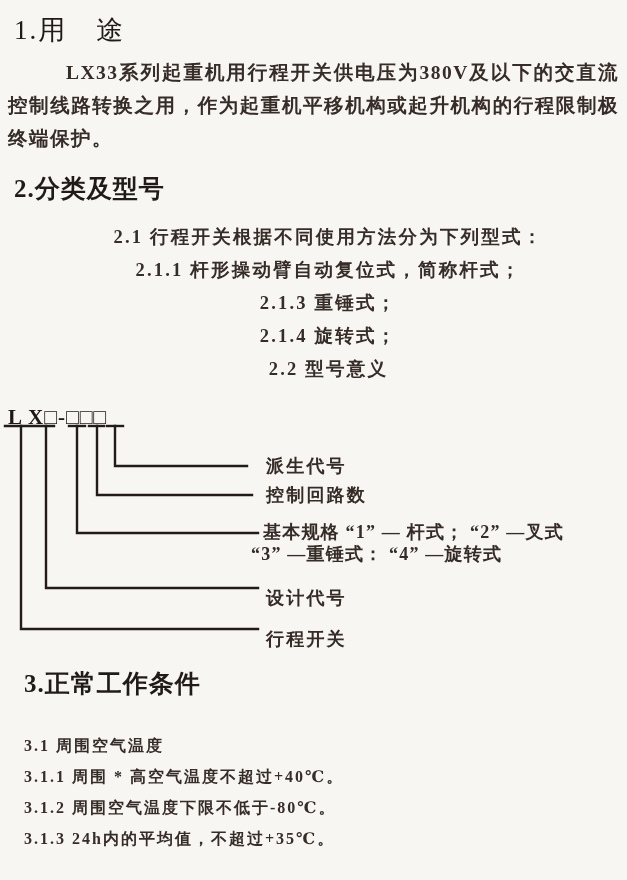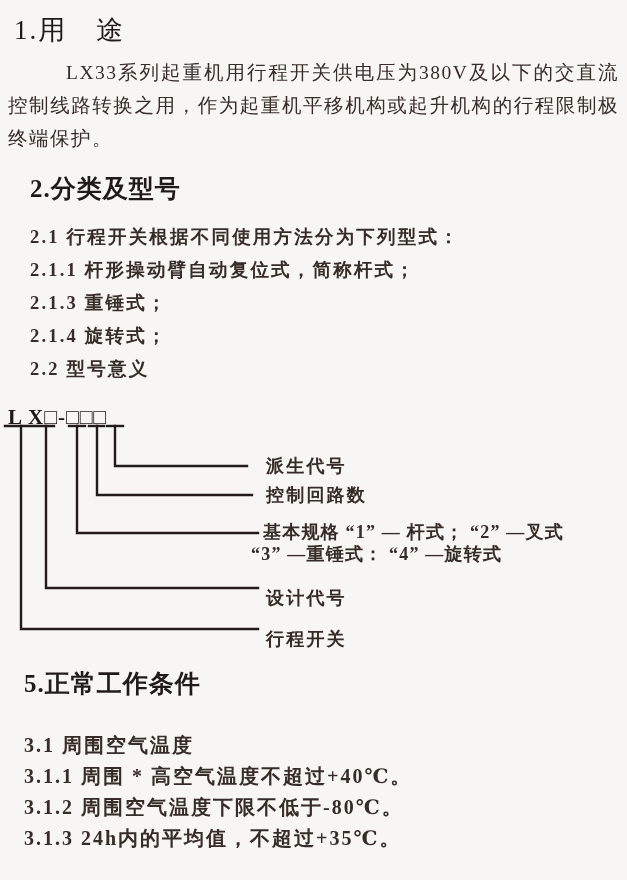--- a/index.html
+++ b/index.html
@@ -10,35 +10,35 @@
     font-family:"Liberation Serif","DejaVu Serif",serif;
     color:#362c28;
   }
   .page{position:relative;width:627px;height:880px;}
   .h-main{
     font-size:27px;font-weight:normal;color:#211b18;
     margin:12px 0 0 14px;line-height:36px;letter-spacing:2px;
   }
   .h-sub2{
     font-size:25px;font-weight:bold;color:#211b18;
-    margin:16px 0 0 30px;line-height:36px;letter-spacing:1px;
+    margin:16px 0 0 14px;line-height:36px;letter-spacing:1px;
   }
   .h-sub3{
     font-size:25px;font-weight:bold;color:#211b18;
     margin:18px 0 0 24px;line-height:36px;letter-spacing:1px;
   }
   .para{
     margin:8px 8px 0 8px;
     font-size:19.5px;line-height:33px;letter-spacing:1.5px;
-    text-indent:58px;text-align:justify;font-weight:400;
+    text-indent:58px;text-align:justify;font-weight:700;
   }
   .list2{margin:14px 0 0 30px;}
-  .list2 .li{font-size:18.5px;line-height:33px;letter-spacing:2.2px;font-weight:600;}
+  .list2 .li{font-size:18.5px;line-height:33px;letter-spacing:2.2px;font-weight:600;text-align:center;}
   .list3{margin:28px 0 0 24px;}
-  .list3 .li{font-size:20px;line-height:31px;letter-spacing:2px;font-weight:600;}
+  .list3 .li{font-size:16px;line-height:31px;letter-spacing:2px;font-weight:600;}
   .diagram{
     position:relative;margin-top:16px;width:627px;height:246px;
   }
   .formula{
     position:absolute;left:8px;top:3px;
     font-size:21px;font-weight:bold;letter-spacing:1px;color:#1e1815;
     font-family:"Liberation Serif","DejaVu Sans",serif;
   }
   .diagram svg{position:absolute;left:0;top:0;}
   .dlabel{
@@ -87,21 +87,21 @@
     </svg>
 
     <div class="dlabel" style="top:52px">派生代号</div>
     <div class="dlabel" style="top:81px">控制回路数</div>
     <div class="dlabel two" style="top:118px;left:263px">基本规格 “1” — 杆式；  “2” —叉式</div>
     <div class="dlabel two" style="top:140px;left:251px">“3” —重锤式：  “4” —旋转式</div>
     <div class="dlabel" style="top:184px">设计代号</div>
     <div class="dlabel" style="top:225px">行程开关</div>
   </div>
 
-  <div class="h-sub3">5.正常工作条件</div>
+  <div class="h-sub3">3.正常工作条件</div>
 
   <div class="list3">
     <div class="li">3.1 周围空气温度</div>
     <div class="li">3.1.1 周围 * 高空气温度不超过+40℃。</div>
     <div class="li">3.1.2 周围空气温度下限不低于-80℃。</div>
     <div class="li">3.1.3 24h内的平均值，不超过+35℃。</div>
   </div>
 
 </div>
 

